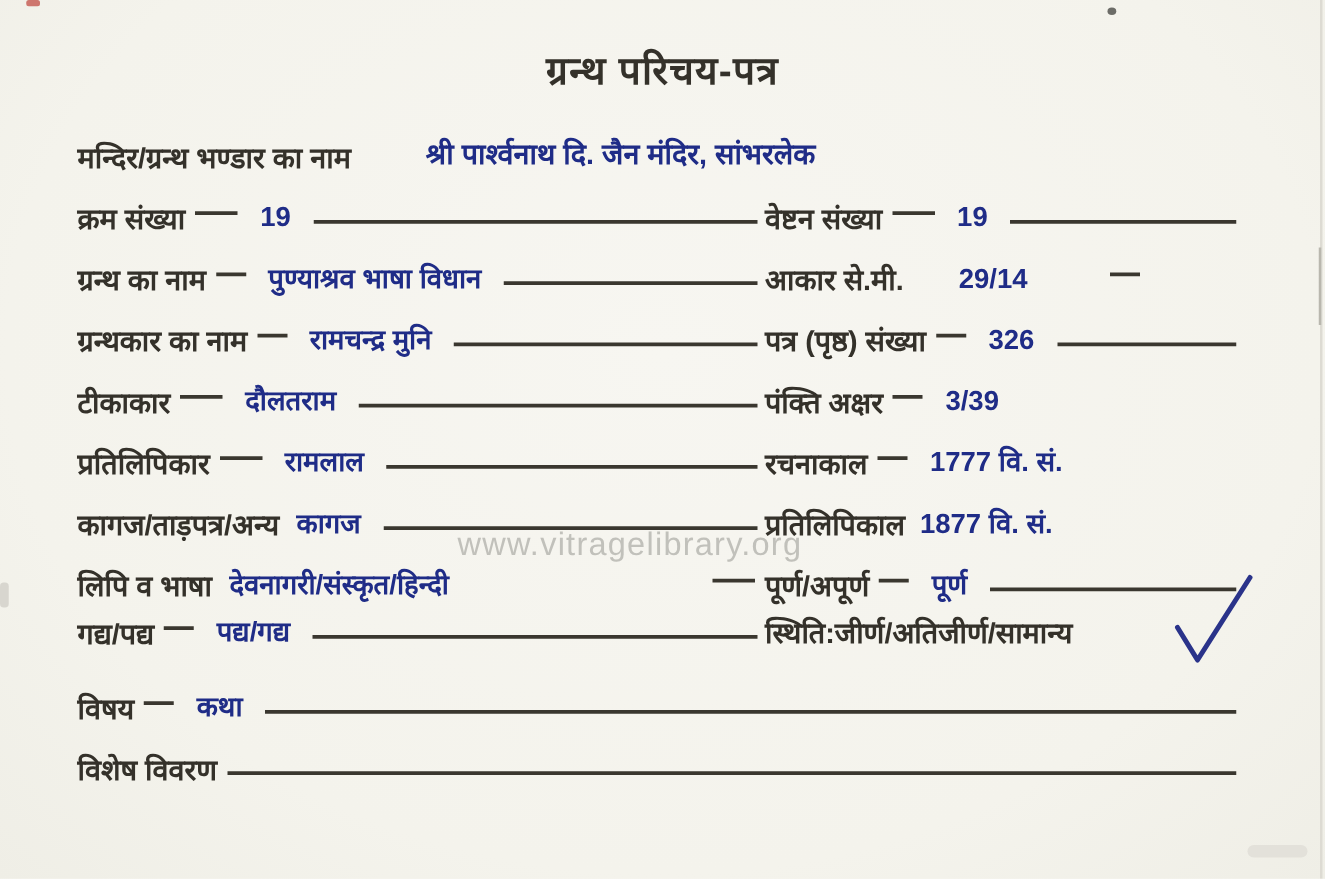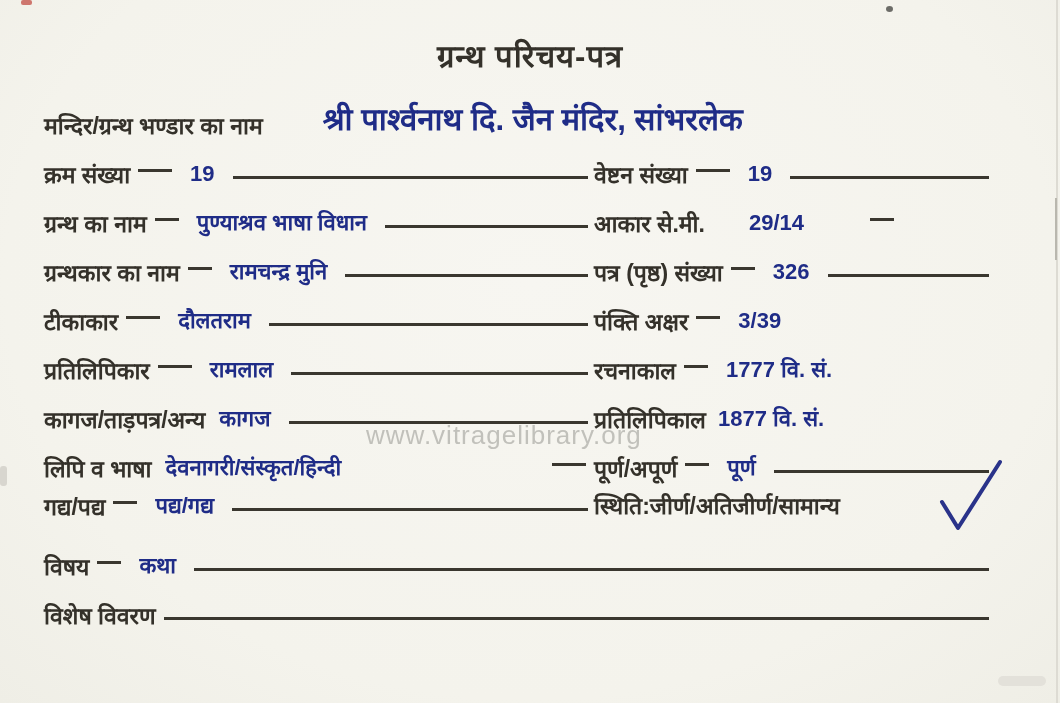--- a/index.html
+++ b/index.html
@@ -23,21 +23,21 @@
   .content{
     position:absolute;left:0;top:0;width:1060px;
     padding:34px 0 0 0;
   }
   .title{
     text-align:center;
     font-size:31px;font-weight:700;color:#34312a;
     letter-spacing:1px;
     margin:0 0 14px 0;
   }
-  .rows{ padding-left:44px; }
+  .rows{ padding-left:62px; }
   .row{
     display:flex;align-items:flex-end;height:49px;
     padding-right:65px;
   }
   .row.tight{ padding-right:18px;align-items:center; }
   .cell{ display:flex;align-items:flex-end; min-width:0; }
   .cell.l{ flex:0 0 550px; }
   .cell.r{ flex:1 1 auto; }
   .lbl{
     font-size:23px;font-weight:700;color:#34312a;
@@ -87,21 +87,21 @@
 <div class="speck edge"></div>
 
 <div class="content">
   <div class="title">ग्रन्थ परिचय-पत्र</div>
 
   <div class="rows">
 
     <div class="row">
       <span class="lbl">मन्दिर/ग्रन्थ भण्डार का नाम</span>
       <span class="gap"></span>
-      <span class="val" style="font-size:31px">श्री पार्श्वनाथ दि. जैन मंदिर, सांभरलेक</span>
+      <span class="val" style="font-size:23px">श्री पार्श्वनाथ दि. जैन मंदिर, सांभरलेक</span>
     </div>
 
     <div class="row">
       <div class="cell l">
         <span class="lbl">क्रम संख्या</span>
         <span class="dash"></span>
         <span class="val">19</span>
         <span class="line"></span>
       </div>
       <div class="cell r">

